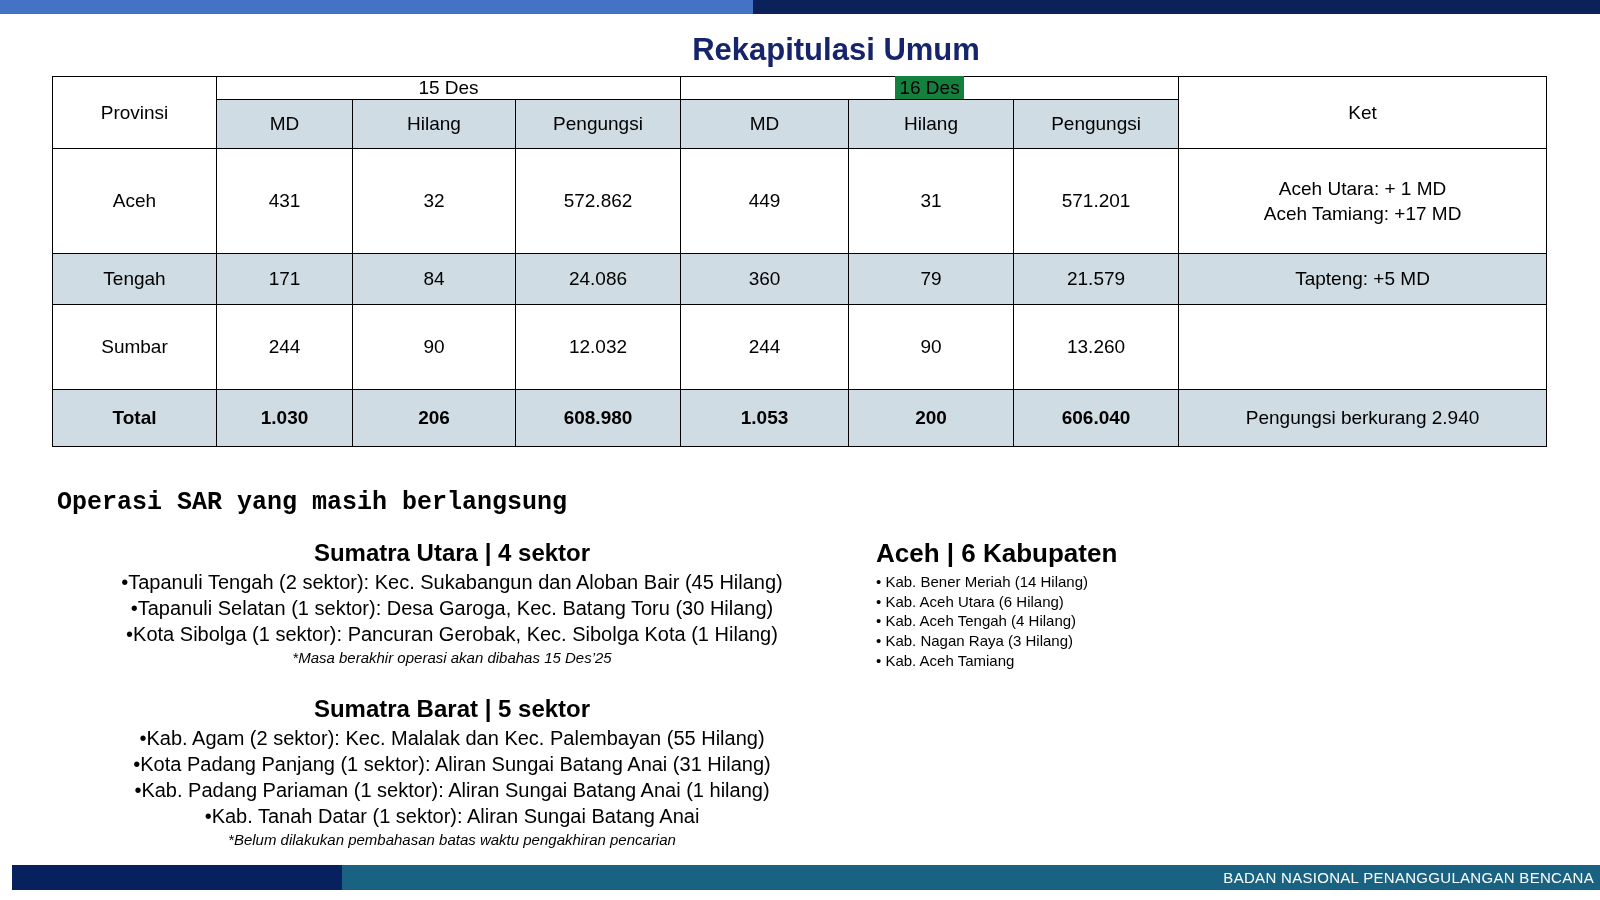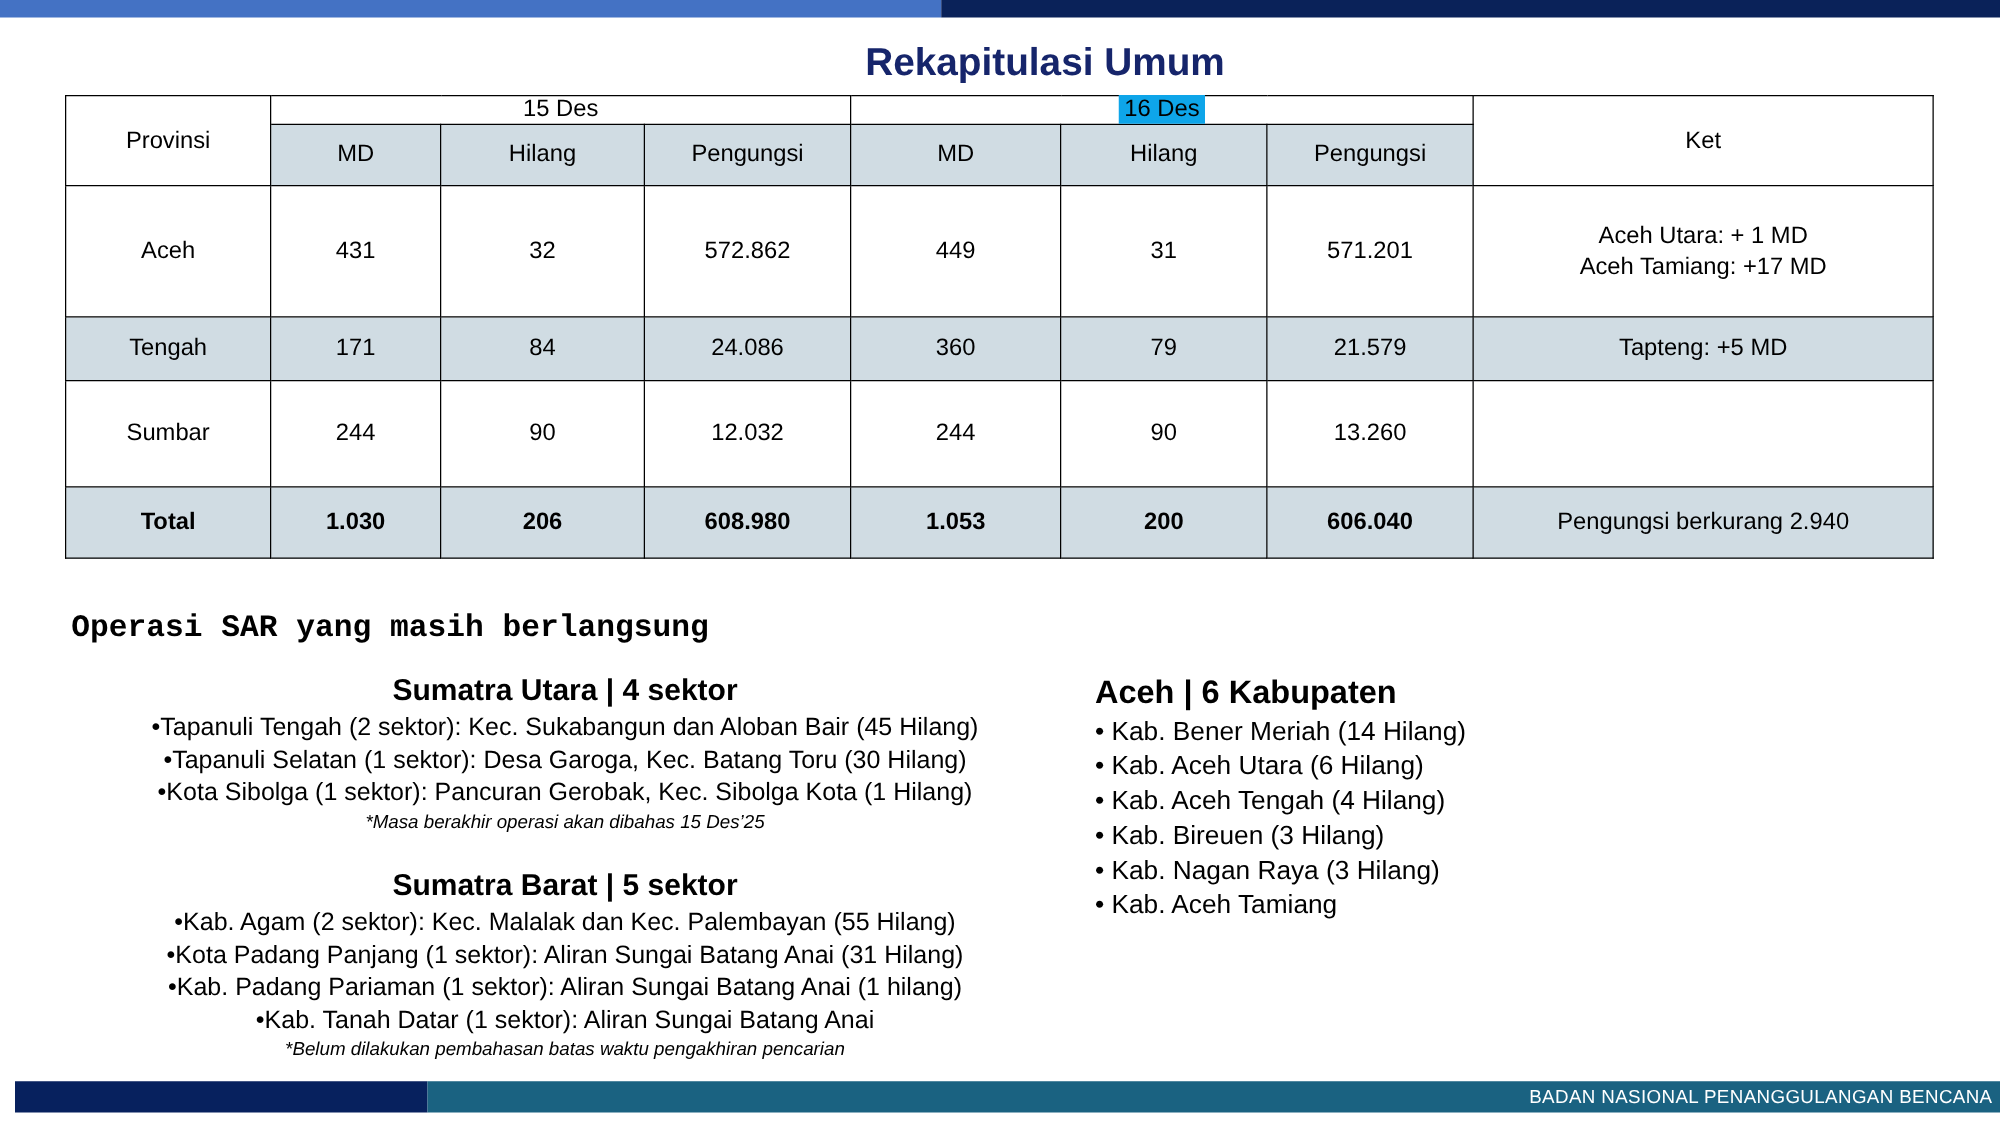--- a/index.html
+++ b/index.html
@@ -62,21 +62,21 @@
   .hdr-provinsi, .hdr-ket { font-weight: bold; font-size: 21px; background:#ffffff; }
   .hdr-group { font-weight: bold; font-size: 21px; background: #ffffff; }
   .hdr-sub {
     font-weight: bold;
     font-size: 21px;
     background: #D0DCE3;
     height: 48px;
     border-top: 2px solid #2E75B6;
   }
   .hl {
-    background: #0ea5e9;
+    background: #15803d;
     padding: 1px 4px;
   }
   tr.row-aceh td   { background: #ffffff; height: 104px; }
   tr.row-sumut td  { background: #D0DCE3; height: 50px; }
   tr.row-sumbar td { background: #ffffff; height: 84px; }
   tr.row-total td  { background: #D0DCE3; height: 56px; font-weight: bold; }
   td.ket-cell {
     text-align: left;
     padding-left: 14px;
     font-weight: normal;
@@ -116,21 +116,21 @@
   .footnote {
     font-size: 15px;
     font-style: italic;
     font-weight: normal;
     color: #000000;
     margin-top: 1px;
     line-height: 1.3;
   }
   .spacer-block { height: 26px; }
 
-  .col-right .bullet-list li { font-size: 21px; line-height: 1.32; }
+  .col-right .bullet-list li { font-size: 15px; line-height: 1.32; }
   .col-right .block-title { font-size: 26px; }
 
   
   #footer-bar {
     position: absolute;
     left: 12px; top: 865px;
     width: 1600px; height: 25px;
     display: flex;
     align-items: center;
     border-radius: 14px;
@@ -276,21 +276,20 @@
 
 </div>
 
 <div class="col-right">
   <div class="block">
     <div class="block-title">Aceh | 6 Kabupaten</div>
     <ul class="bullet-list">
       <li>• Kab. Bener Meriah (14 Hilang)</li>
       <li>• Kab. Aceh Utara (6 Hilang)</li>
       <li>• Kab. Aceh Tengah (4 Hilang)</li>
-      <li>• Kab. Bireuen (3 Hilang)</li>
       <li>• Kab. Nagan Raya (3 Hilang)</li>
       <li>• Kab. Aceh Tamiang</li>
     </ul>
   </div>
 </div>
 
 <div id="footer-bar">
   <div class="f-left"></div>
   <div class="f-right">
     <span id="footer-text">BADAN NASIONAL PENANGGULANGAN BENCANA</span>

